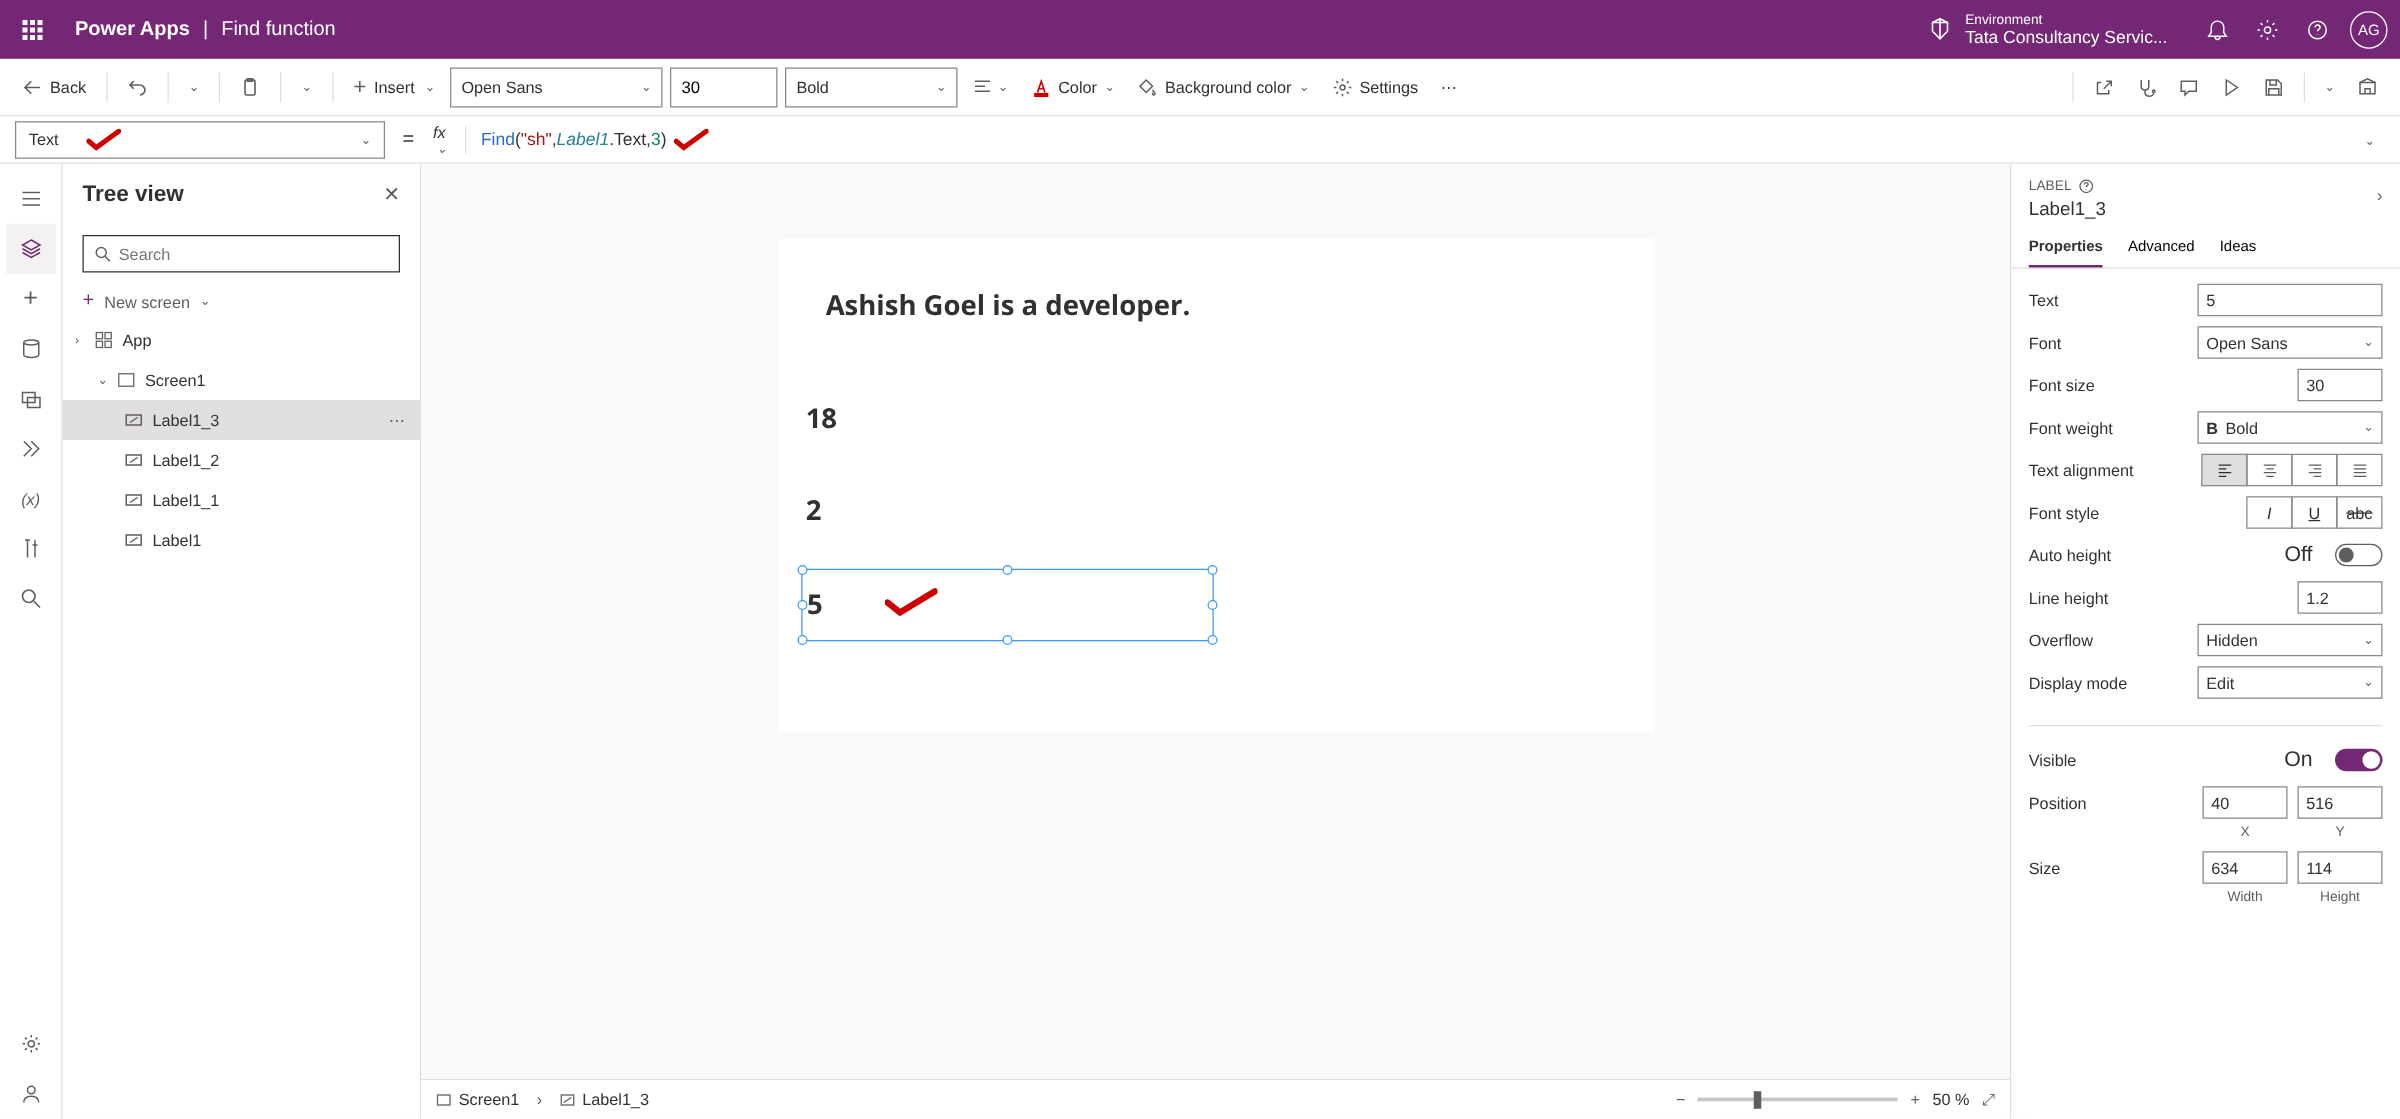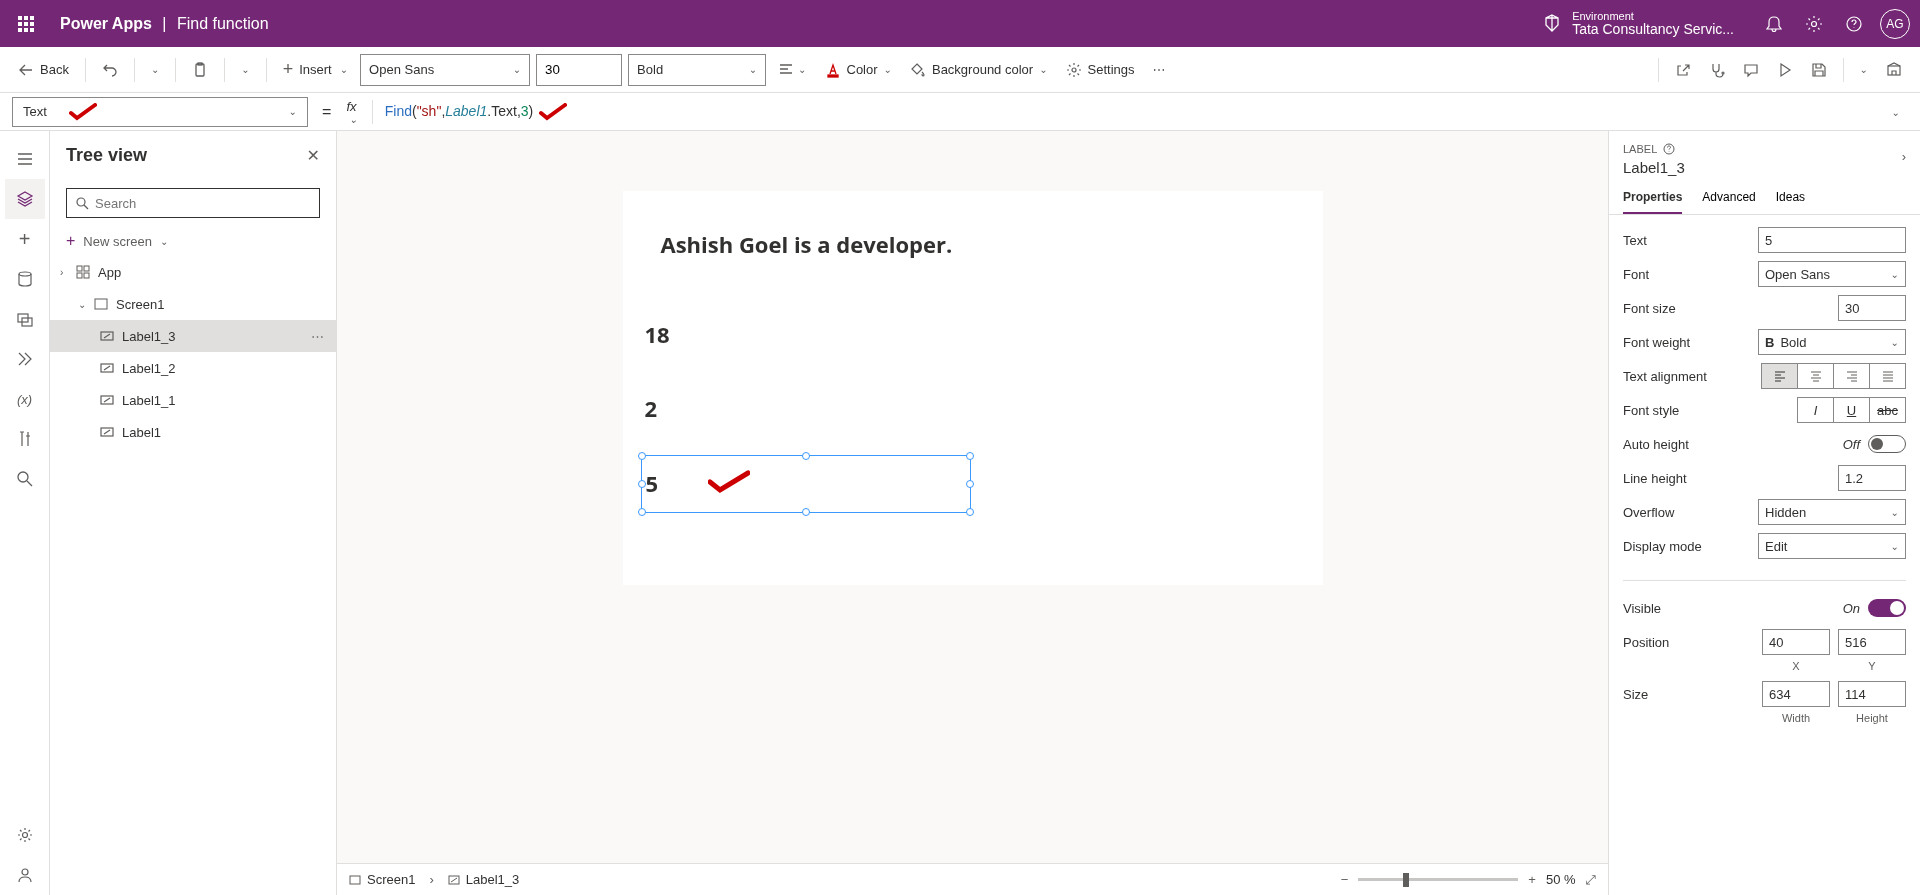--- a/index.html
+++ b/index.html
@@ -109,21 +109,21 @@
   .prop-row { display: flex; align-items: center; min-height: 34px; }
   .prop-label { flex: 1; font-size: 13px; }
   .prop-val { width: 148px; height: 26px; border: 1px solid #8a8886; padding: 0 6px; display: flex; align-items: center; font-size: 13px; justify-content: space-between; }
   .prop-val.narrow { width: 68px; }
   .prop-split { display: flex; gap: 8px; }
   .toggle { width: 38px; height: 18px; border-radius: 9px; position: relative; cursor: pointer; }
   .toggle.off { background: #fff; border: 1px solid #605e5c; }
   .toggle.off::after { content: ''; position: absolute; left: 2px; top: 2px; width: 12px; height: 12px; border-radius: 50%; background: #605e5c; }
   .toggle.on { background: #742774; }
   .toggle.on::after { content: ''; position: absolute; right: 2px; top: 2px; width: 14px; height: 14px; border-radius: 50%; background: #fff; }
-  .toggle-label { font-size: 13px; margin-right: 8px; font-style: italic; }
+  .toggle-label { font-size: 17px; margin-right: 18px; }
   .btn-group { display: flex; }
   .btn-group .seg { width: 37px; height: 26px; border: 1px solid #8a8886; display: flex; align-items: center; justify-content: center; cursor: pointer; margin-left: -1px; }
   .btn-group .seg.active { background: #e1dfdd; }
   .sublabel { font-size: 11px; color: #605e5c; text-align: center; }
   .sublabel-row { display: flex; gap: 8px; margin-top: -4px; }
   .sublabel-row div { width: 68px; }
   .section-gap { height: 18px; border-bottom: 1px solid #e1dfdd; margin-bottom: 10px; }
 </style>
 </head>
 <body>

